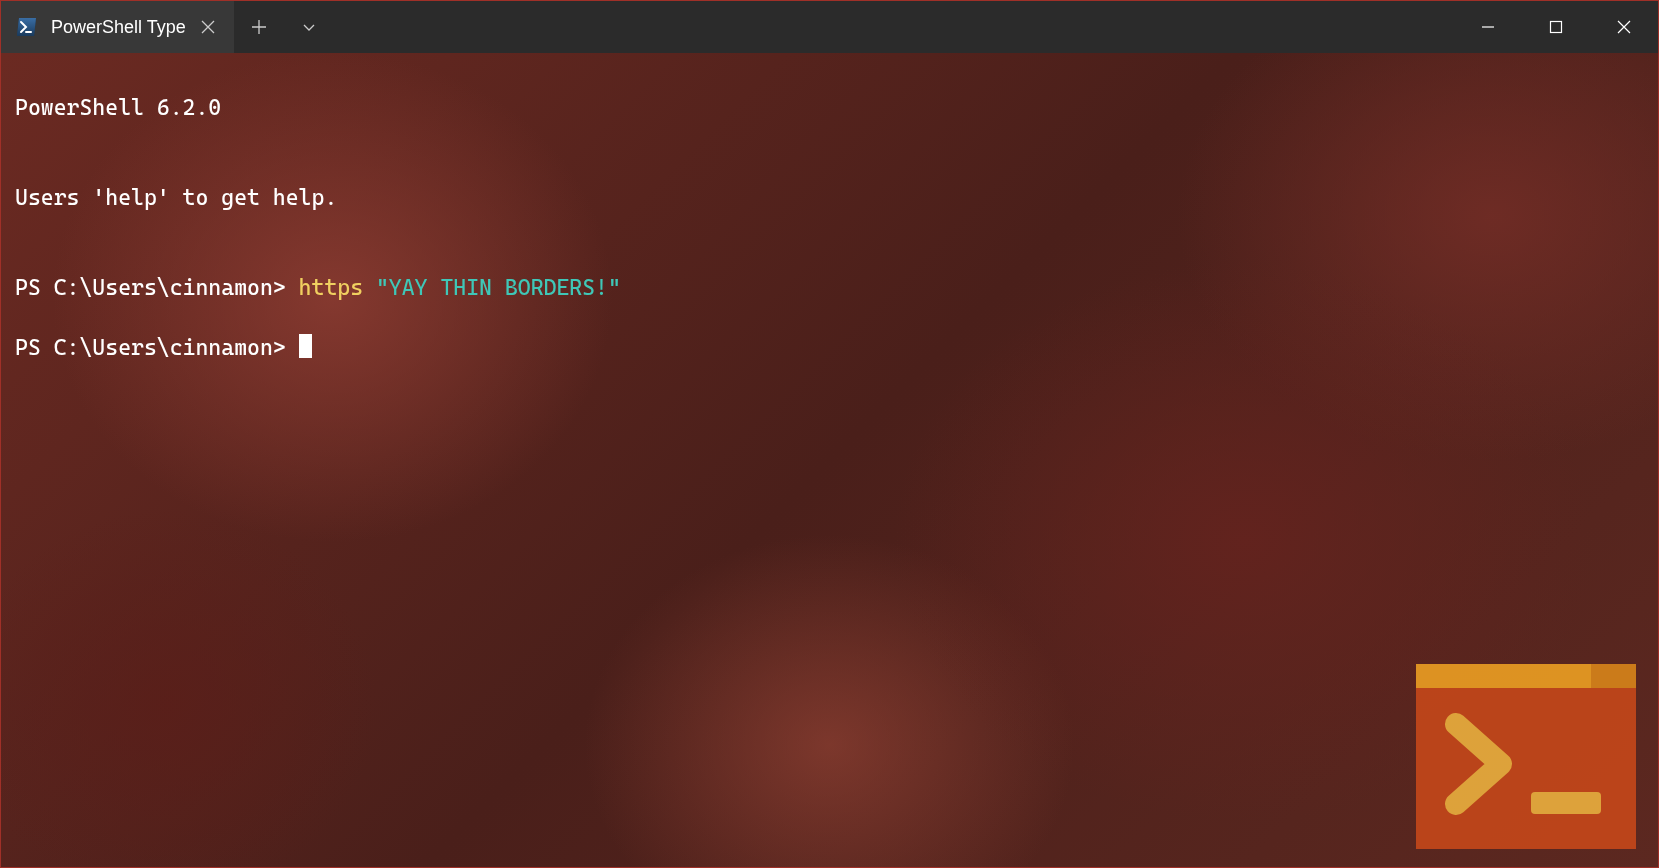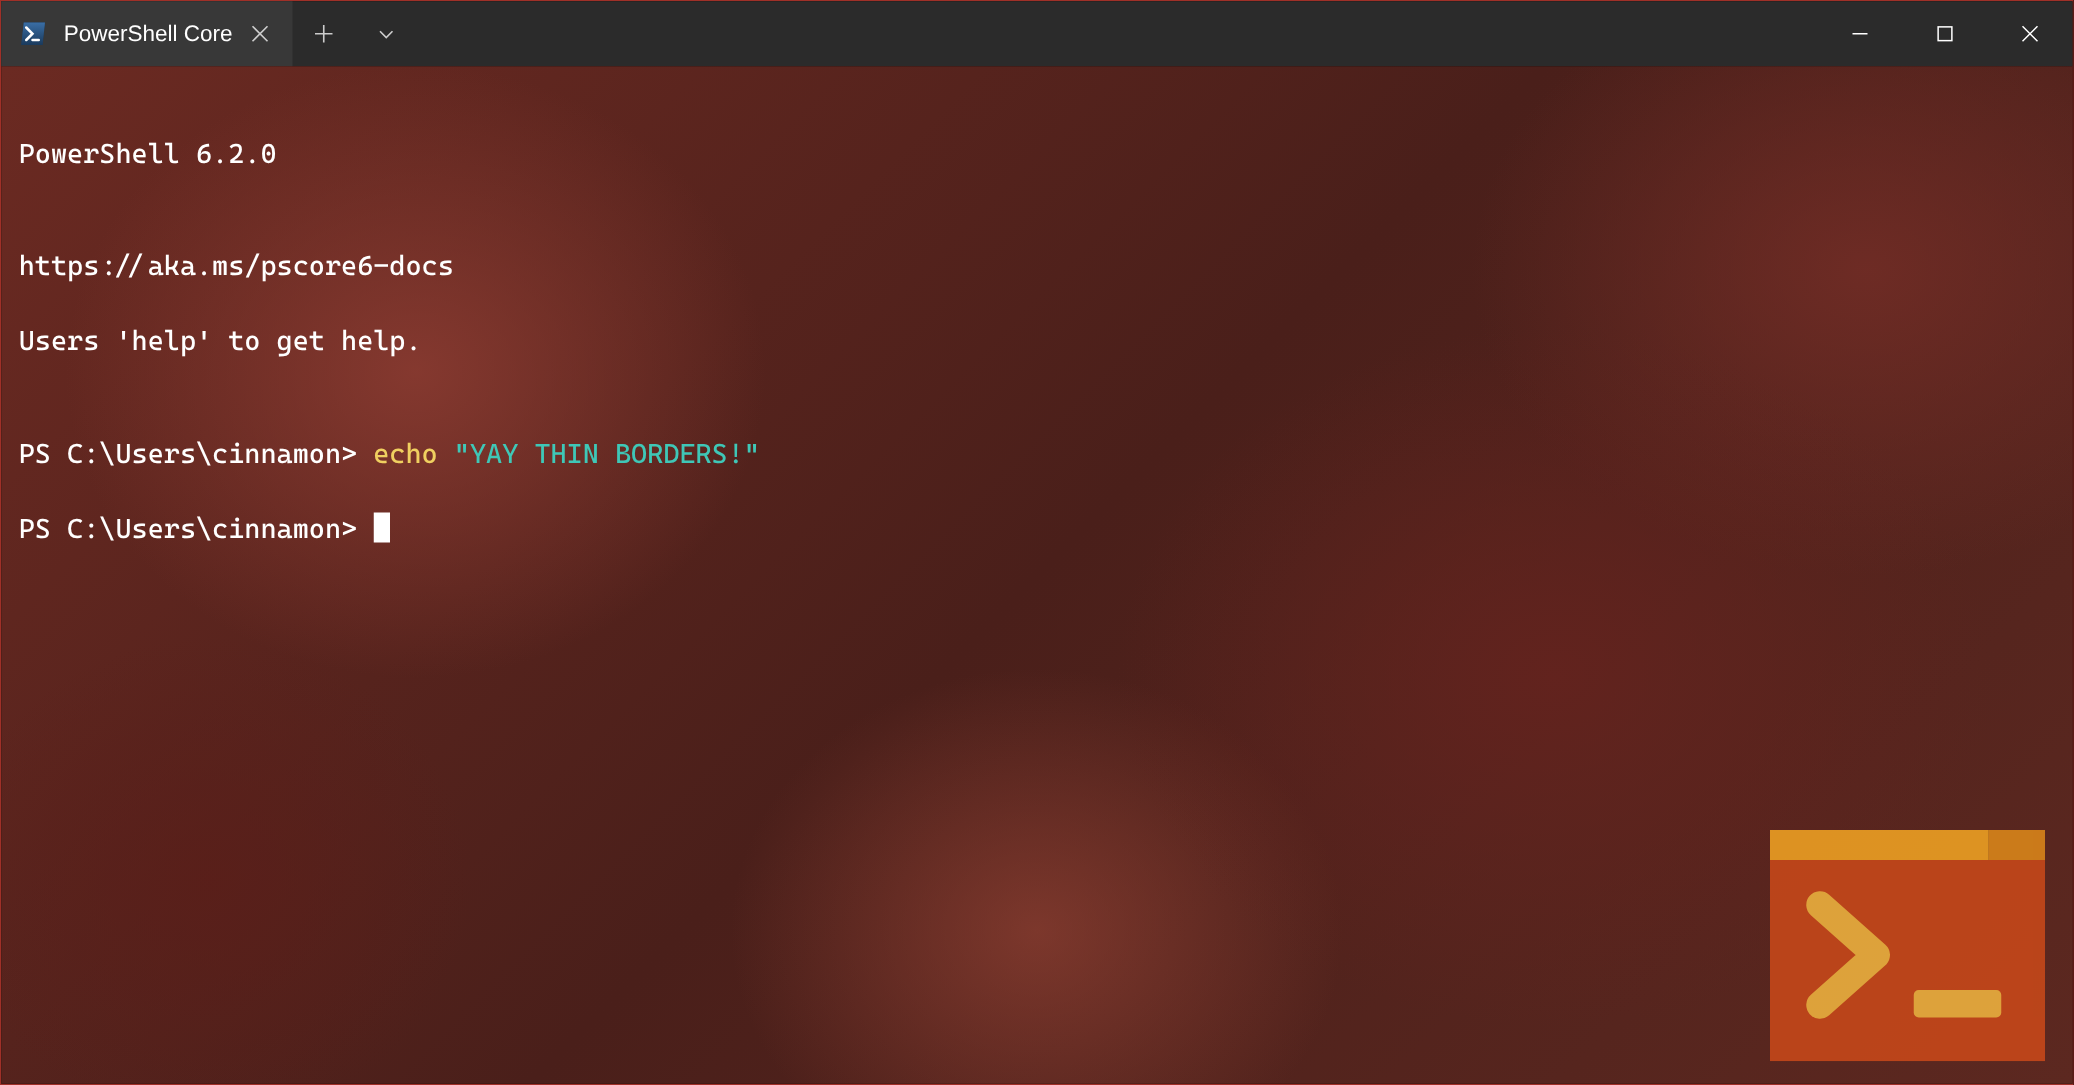--- a/index.html
+++ b/index.html
@@ -99,21 +99,21 @@
       background: 
         radial-gradient(ellipse 400px 350px at 20% 30%, rgba(140,60,50,0.85), transparent 70%),
         radial-gradient(ellipse 500px 400px at 75% 60%, rgba(100,35,30,0.9), transparent 70%),
         radial-gradient(ellipse 350px 300px at 50% 85%, rgba(155,70,55,0.6), transparent 70%),
         radial-gradient(ellipse 300px 280px at 10% 80%, rgba(90,30,25,0.8), transparent 70%),
         radial-gradient(ellipse 450px 350px at 90% 20%, rgba(115,45,38,0.85), transparent 70%),
         linear-gradient(135deg, #6b2a22 0%, #4a1f1a 50%, #5c2820 100%);
     }
     .terminal-content {
       position: absolute;
-      top: 26px;
+      top: 10px;
       left: 14px;
       right: 14px;
       font-family: 'Cascadia Code', 'Consolas', monospace;
       font-size: 22px;
       line-height: 30px;
       color: #ffffff;
       white-space: pre;
     }
     .line {
       display: block;
@@ -154,21 +154,21 @@
           <defs>
             <linearGradient id="g1" x1="0" y1="0" x2="0" y2="1">
               <stop offset="0" stop-color="#3a6ea5"></stop>
               <stop offset="1" stop-color="#1a3a5c"></stop>
             </linearGradient>
           </defs>
           <path d="M5 6 L10 11 L5 16" stroke="#fff" stroke-width="2" fill="none" stroke-linecap="round"></path>
           <path d="M10 16 L15 16" stroke="#fff" stroke-width="2" stroke-linecap="round"></path>
         </svg>
       </span>
-      <span class="tab-label">PowerShell Core</span>
+      <span class="tab-label">PowerShell Type</span>
       <span class="tab-close">
         <svg width="14" height="14" viewBox="0 0 14 14">
           <path d="M1 1 L13 13 M13 1 L1 13" stroke="currentColor" stroke-width="1.3"></path>
         </svg>
       </span>
     </div>
     <div class="tab-actions">
       <div class="tab-action-btn">
         <svg width="16" height="16" viewBox="0 0 16 16">
           <path d="M8 1 L8 15 M1 8 L15 8" stroke="currentColor" stroke-width="1.3"></path>
@@ -197,24 +197,23 @@
           <path d="M2 2 L14 14 M14 2 L2 14" stroke="currentColor" stroke-width="1.2"></path>
         </svg>
       </div>
     </div>
   </div>
 
   <div class="terminal-area">
     <div class="terminal-content">
 <span class="line">PowerShell 6.2.0</span>
 <span class="line"></span>
-<span class="line">https://aka.ms/pscore6-docs</span>
 <span class="line">Users 'help' to get help.</span>
 <span class="line"></span>
-<span class="line"><span>PS C:\Users\cinnamon&gt; </span><span class="cmd-yellow">echo </span><span class="cmd-cyan">"YAY THIN BORDERS!"</span></span>
+<span class="line"><span>PS C:\Users\cinnamon&gt; </span><span class="cmd-yellow">https </span><span class="cmd-cyan">"YAY THIN BORDERS!"</span></span>
 <span class="line"><span>PS C:\Users\cinnamon&gt; </span><span class="cursor"></span></span>
     </div>
 
     <div class="logo-watermark">
       <svg width="220" height="185" viewBox="0 0 220 185">
         <rect x="0" y="0" width="175" height="24" fill="#f5a623"></rect>
         <rect x="175" y="0" width="45" height="24" fill="#e08a1a"></rect>
         <rect x="0" y="24" width="220" height="161" fill="#cc4a1a"></rect>
         <path d="M40 60 L85 100 L40 140" stroke="#f5b840" stroke-width="22" fill="none" stroke-linecap="round" stroke-linejoin="round"></path>
         <rect x="115" y="128" width="70" height="22" rx="4" fill="#f5b840"></rect>

